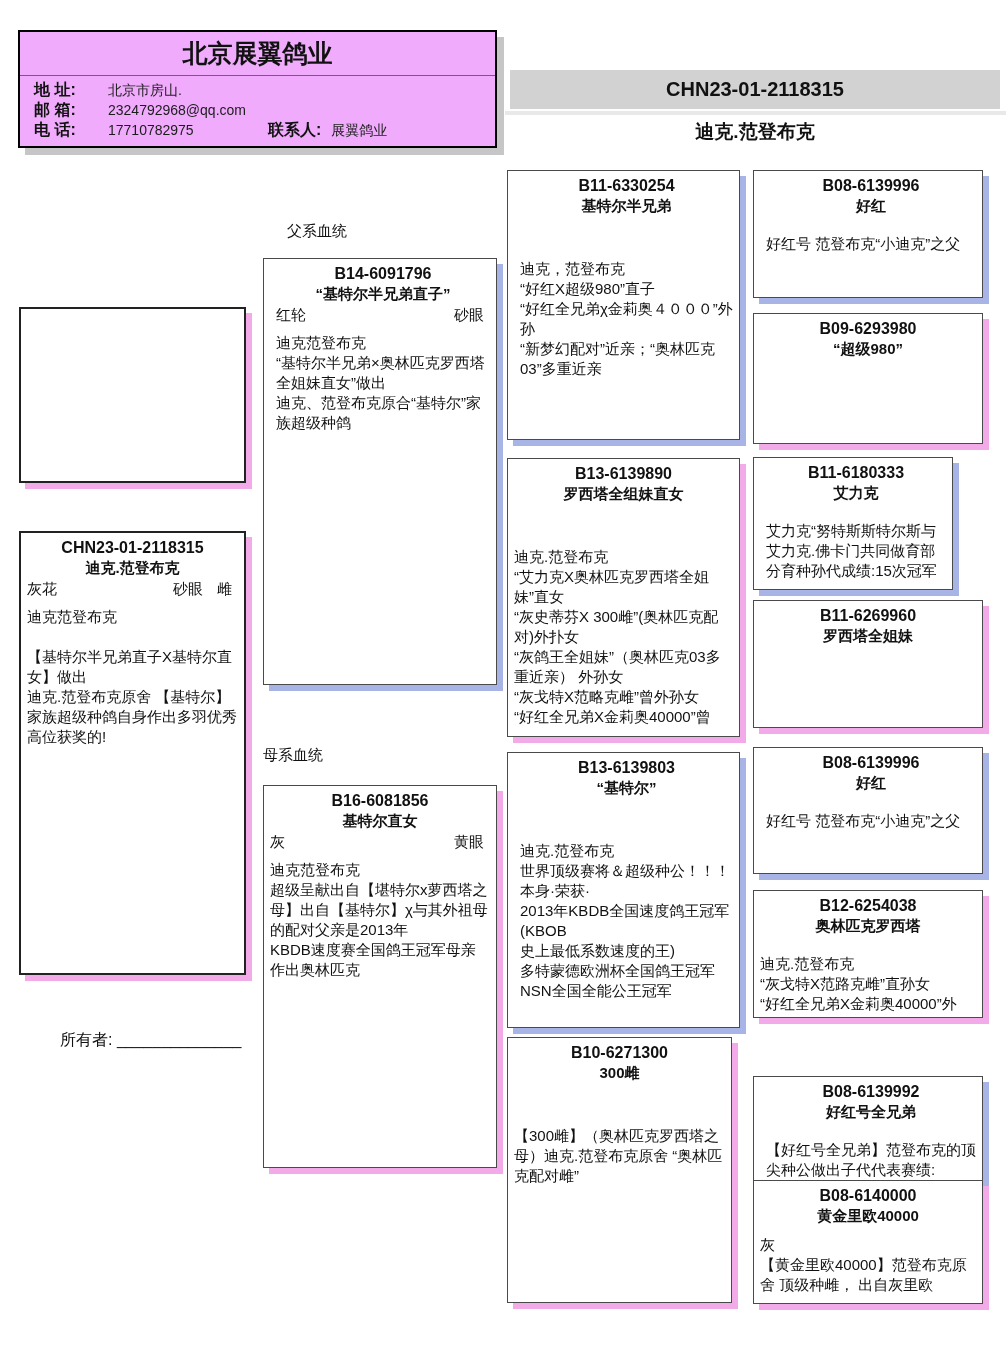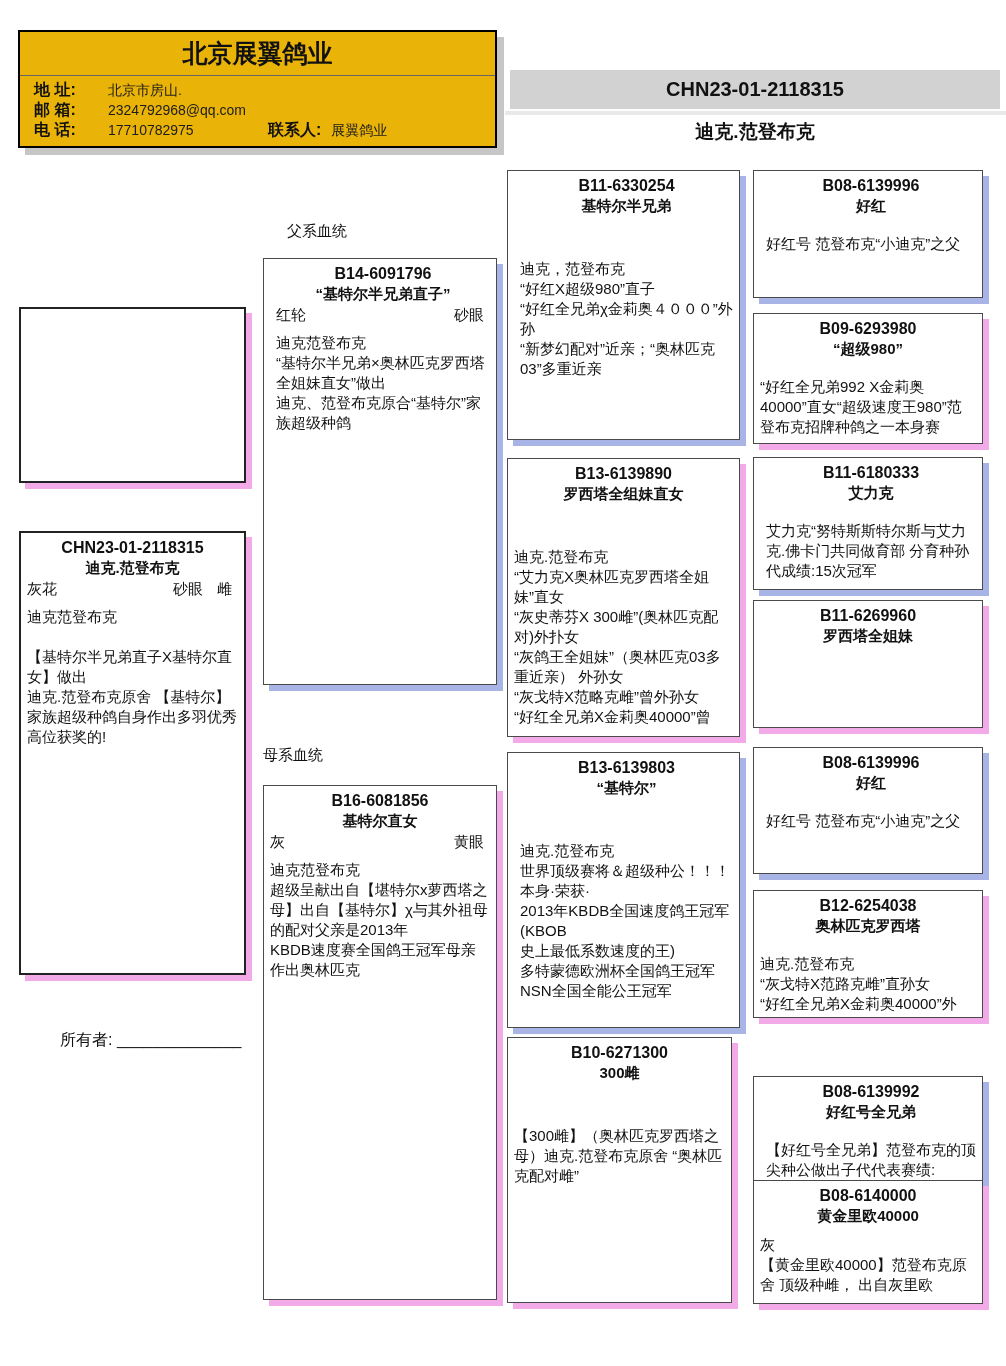--- a/index.html
+++ b/index.html
@@ -3,21 +3,21 @@
 <meta charset="utf-8">
 <style>
   html,body{margin:0;padding:0;background:#ffffff;}
   body{
     position:relative;width:1006px;height:1366px;overflow:hidden;
     font-family:"Liberation Sans","DejaVu Sans",sans-serif;color:#111;
   }
   
   .loft-box{
     position:absolute;left:18px;top:30px;width:479px;height:118px;
-    background:#eab308;border:2px solid #000;box-sizing:border-box;
+    background:#f0abfc;border:2px solid #000;box-sizing:border-box;
     box-shadow:7px 7px 0 var(--header-shadow,#c6c6c6);
   }
   .loft-title{ text-align:center;font-weight:bold;font-size:25px;padding-top:5px; }
   .loft-divider{ border-bottom:1px solid #666;margin:5px 0 4px 0; }
   .loft-rows{ padding:0 4px 0 14px; }
   .loft-row{ display:flex;align-items:baseline;line-height:20px; }
   .loft-label{ font-weight:bold;font-size:16px;width:74px;flex:none; }
   .loft-value{ font-size:14px;color:#1c1c1c; }
   .loft-value.w{ width:160px;flex:none; }
   .loft-label.inline{ width:auto;margin-right:10px; }
@@ -118,21 +118,21 @@
         <span>砂眼</span>
       </span>
   </div>
   <div class="pbody mt0">迪克范登布克
 “基特尔半兄弟×奥林匹克罗西塔全姐妹直女”做出
 迪克、范登布克原合“基特尔”家族超级种鸽</div>
 </div>
 
 <div class="line-label" style="left:263px;top:746px;">母系血统</div>
 
-<div class="pbox female" style="left:263px;top:785px;width:234px;height:515px;">
+<div class="pbox female" style="left:263px;top:785px;width:234px;height:383px;">
   <div class="ring">B16-6081856</div>
   <div class="pname">基特尔直女</div>
   <div class="traits">
     <span>灰</span>
     <span class="right">
         <span>黄眼</span>
       </span>
   </div>
   <div class="pbody mt0">迪克范登布克
 超级呈献出自【堪特尔x萝西塔之母】出自【基特尔】χ与其外祖母的配对父亲是2013年
@@ -179,24 +179,23 @@
 
 <div class="pbox male" style="left:753px;top:170px;width:230px;height:128px;">
   <div class="ring">B08-6139996</div>
   <div class="pname">好红</div>
   <div class="pbody mt-sm">好红号 范登布克“小迪克”之父</div>
 </div>
 
 <div class="pbox female" style="left:753px;top:313px;width:230px;height:131px;">
   <div class="ring">B09-6293980</div>
   <div class="pname">“超级980”</div>
-  <div class="pbody mt-sm">“好红全兄弟992 X金莉奥40000”直女“超级速度王980”范登布克招牌种鸽之一本身赛</div>
-</div>
-
-<div class="pbox male" style="left:753px;top:457px;width:230px;height:133px;">
+</div>
+
+<div class="pbox male" style="left:753px;top:457px;width:200px;height:133px;">
   <div class="ring">B11-6180333</div>
   <div class="pname">艾力克</div>
   <div class="pbody mt-sm">艾力克“努特斯斯特尔斯与艾力克.佛卡门共同做育部 分育种孙代成绩:15次冠军</div>
 </div>
 
 <div class="pbox female" style="left:753px;top:600px;width:230px;height:128px;">
   <div class="ring">B11-6269960</div>
   <div class="pname">罗西塔全姐妹</div>
   <div class="pbody mt-sm"></div>
 </div>

